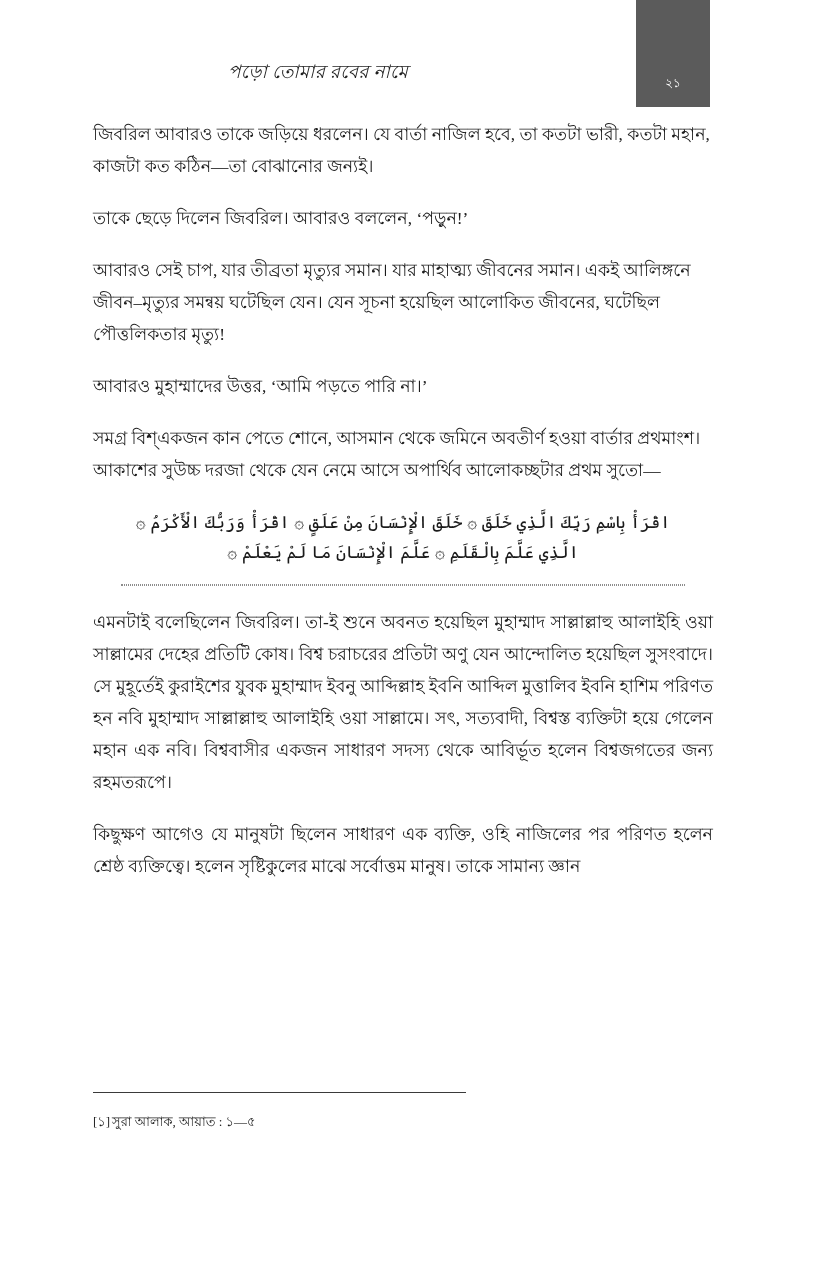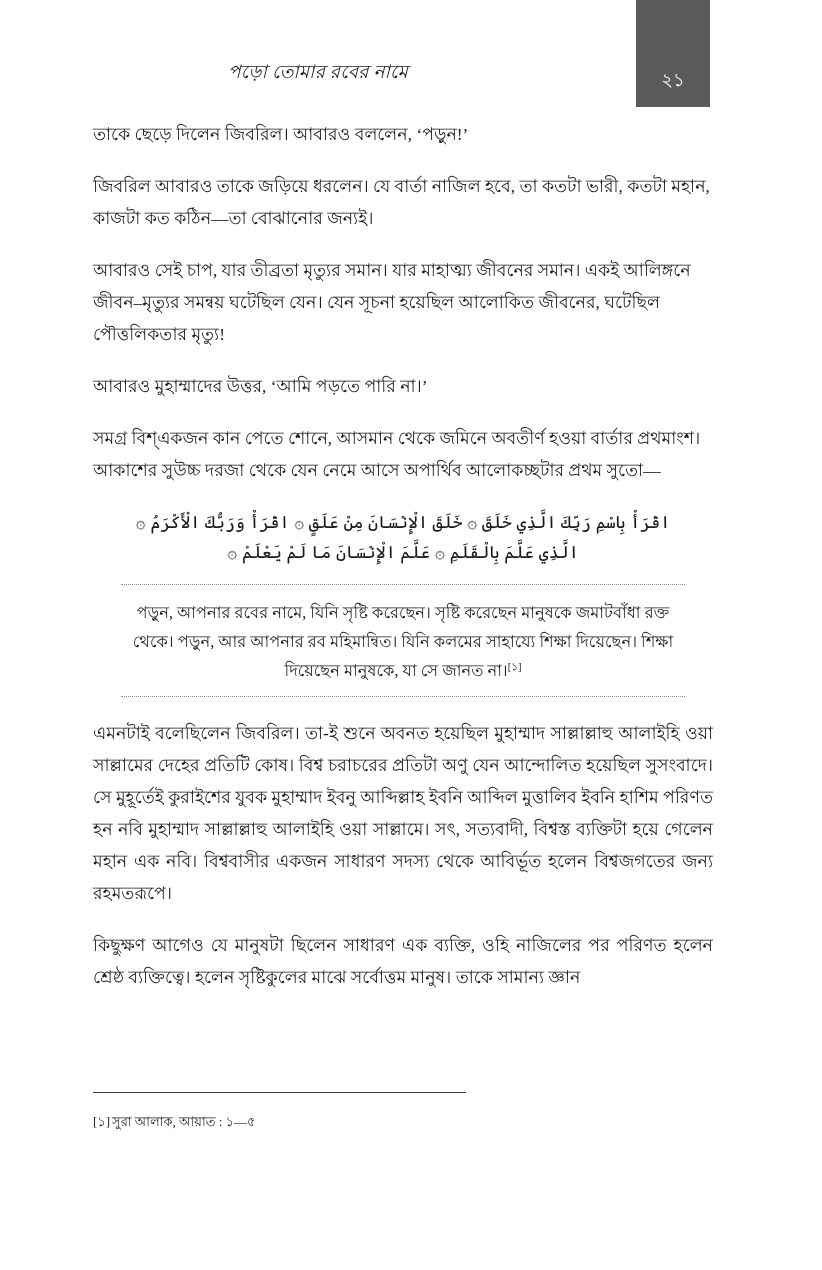--- a/index.html
+++ b/index.html
@@ -50,21 +50,21 @@
     height: 107px;
     background: #5b5b5b;
     display: flex;
     align-items: flex-end;
     justify-content: center;
     padding-bottom: 18px;
     box-sizing: border-box;
   }
   .folio-num {
     color: #ffffff;
-    font-size: 18px;
+    font-size: 12px;
     line-height: 1;
     font-family: "Liberation Serif", "DejaVu Serif", serif;
   }
 
   
   .column {
     position: absolute;
     left: 93px;
     top: 118px;
     width: 620px;
@@ -149,30 +149,29 @@
 
   <div class="header-zone">
     <div class="running-head">পড়ো তোমার রবের নামে</div>
     <div class="folio-box">
       <span class="folio-num">২১</span>
     </div>
   </div>
 
   <div class="column">
 
+    <p class="body">জিবরিল আবারও তাকে জড়িয়ে ধরলেন। যে বার্তা নাজিল হবে, তা কতটা ভারী, কতটা মহান, কাজটা কত কঠিন—তা বোঝানোর জন্যই।</p>
     <p class="body">তাকে ছেড়ে দিলেন জিবরিল। আবারও বললেন, ‘পড়ুন!’</p>
-    <p class="body">জিবরিল আবারও তাকে জড়িয়ে ধরলেন। যে বার্তা নাজিল হবে, তা কতটা ভারী, কতটা মহান, কাজটা কত কঠিন—তা বোঝানোর জন্যই।</p>
     <p class="body">আবারও সেই চাপ, যার তীব্রতা মৃত্যুর সমান। যার মাহাত্ম্য জীবনের সমান। একই আলিঙ্গনে জীবন–মৃত্যুর সমন্বয় ঘটেছিল যেন। যেন সূচনা হয়েছিল আলোকিত জীবনের, ঘটেছিল পৌত্তলিকতার মৃত্যু!</p>
     <p class="body">আবারও মুহাম্মাদের উত্তর, ‘আমি পড়তে পারি না।’</p>
     <p class="body">সমগ্র বিশ্একজন কান পেতে শোনে, আসমান থেকে জমিনে অবতীর্ণ হওয়া বার্তার প্রথমাংশ। আকাশের সুউচ্চ দরজা থেকে যেন নেমে আসে অপার্থিব আলোকচ্ছটার প্রথম সুতো—</p>
 
     <div class="quote-block">
       <p class="arabic">اقْرَأْ بِاسْمِ رَبِّكَ الَّذِي خَلَقَ ۞ خَلَقَ الْإِنْسَانَ مِنْ عَلَقٍ ۞ اقْرَأْ وَرَبُّكَ الْأَكْرَمُ ۞ الَّذِي عَلَّمَ بِالْقَلَمِ ۞ عَلَّمَ الْإِنْسَانَ مَا لَمْ يَعْلَمْ ۞</p>
       <div class="rule-dotted"></div>
-      <p class="translation"><span>পড়ুন, আপনার রবের নামে, যিনি সৃষ্টি করেছেন। সৃষ্টি করেছেন মানুষকে জমাটবাঁধা রক্ত থেকে। পড়ুন, আর আপনার রব মহিমান্বিত। যিনি কলমের সাহায্যে শিক্ষা দিয়েছেন। শিক্ষা দিয়েছেন মানুষকে, যা সে জানত না।</span><span class="fn-ref">[১]</span></p>
       <div class="rule-dotted"></div>
     </div>
 
     <p class="body justify">এমনটাই বলেছিলেন জিবরিল। তা-ই শুনে অবনত হয়েছিল মুহাম্মাদ সাল্লাল্লাহু আলাইহি ওয়া সাল্লামের দেহের প্রতিটি কোষ। বিশ্ব চরাচরের প্রতিটা অণু যেন আন্দোলিত হয়েছিল সুসংবাদে। সে মুহূর্তেই কুরাইশের যুবক মুহাম্মাদ ইবনু আব্দিল্লাহ ইবনি আব্দিল মুত্তালিব ইবনি হাশিম পরিণত হন নবি মুহাম্মাদ সাল্লাল্লাহু আলাইহি ওয়া সাল্লামে। সৎ, সত্যবাদী, বিশ্বস্ত ব্যক্তিটা হয়ে গেলেন মহান এক নবি। বিশ্ববাসীর একজন সাধারণ সদস্য থেকে আবির্ভূত হলেন বিশ্বজগতের জন্য রহমতরূপে।</p>
     <p class="body justify last">কিছুক্ষণ আগেও যে মানুষটা ছিলেন সাধারণ এক ব্যক্তি, ওহি নাজিলের পর পরিণত হলেন শ্রেষ্ঠ ব্যক্তিত্বে। হলেন সৃষ্টিকুলের মাঝে সর্বোত্তম মানুষ। তাকে সামান্য জ্ঞান</p>
 
   </div>
 
   <div class="footnote-zone">
     <div class="footnote-rule"></div>

